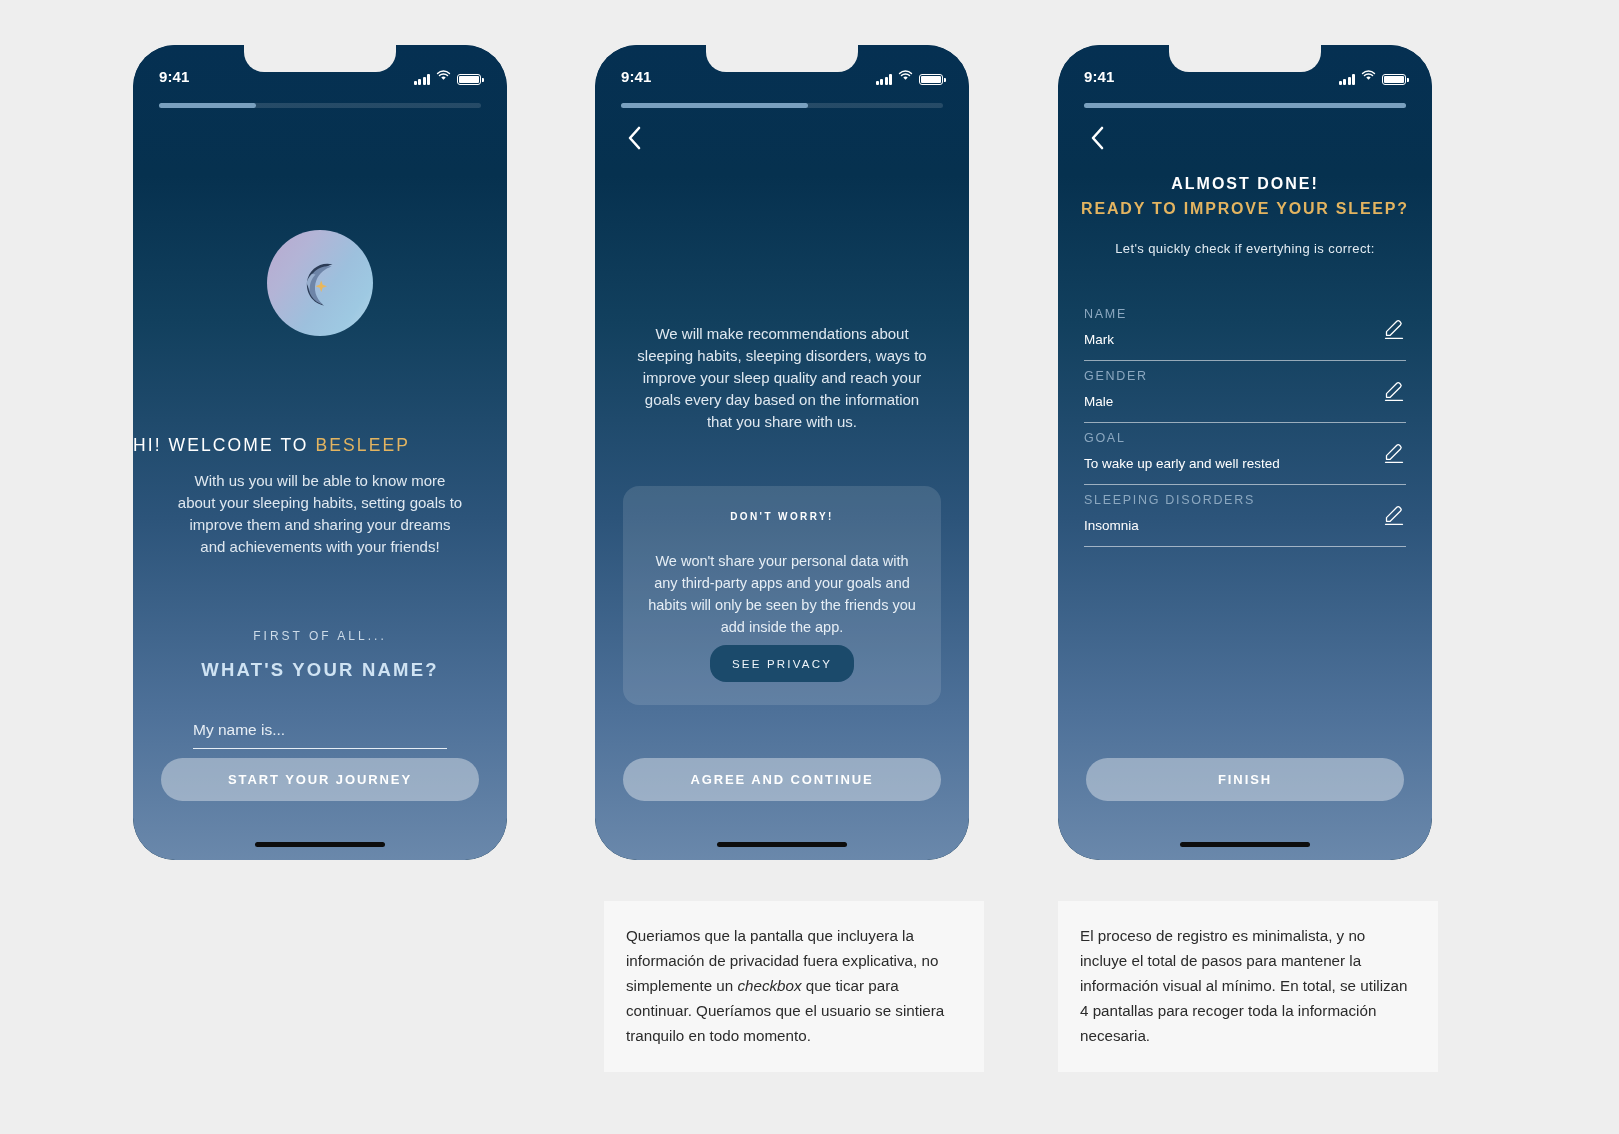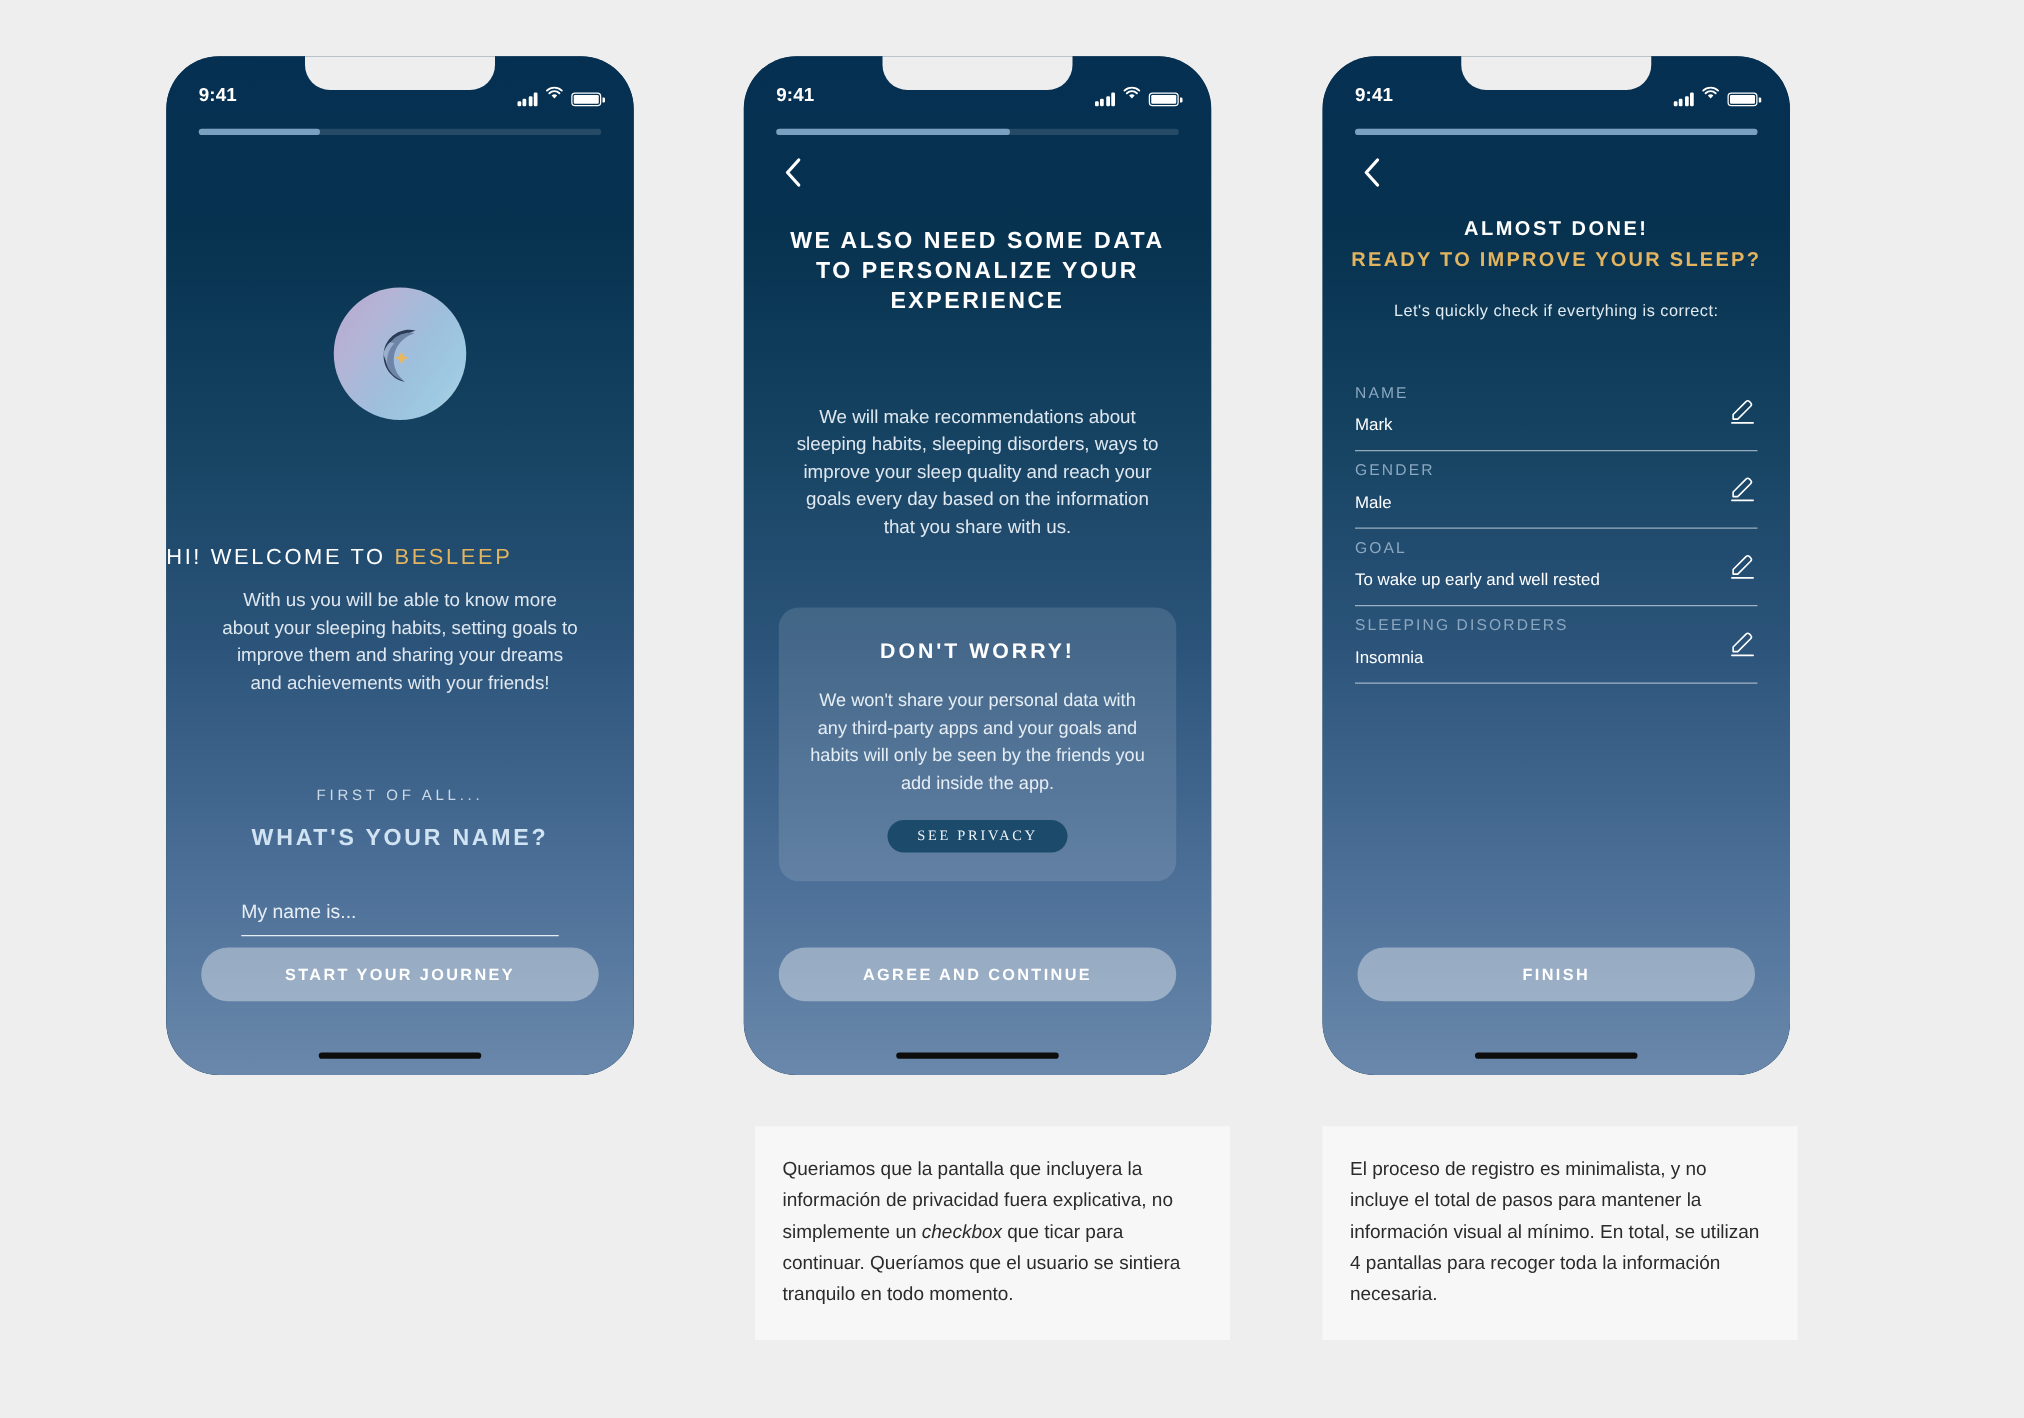--- a/index.html
+++ b/index.html
@@ -226,47 +226,47 @@
     top: 441px; left: 28px; right: 28px;
     height: 219px;
     border-radius: 16px;
     background: rgba(255,255,255,0.12);
   }
   .worry-title {
     position: absolute;
     top: 25px; left: 0; right: 0;
     text-align: center;
     color: #ffffff;
-    font-size: 17px;
+    font-size: 10px;
     font-weight: bold;
     letter-spacing: 2.4px;
   }
   .worry-copy {
     position: absolute;
     top: 64px; left: 22px; right: 22px;
     text-align: center;
     color: #e6eef5;
     font-size: 14.5px;
     line-height: 22px;
     font-weight: 300;
   }
   .btn-privacy {
     position: absolute;
     bottom: 23px; left: 50%;
     transform: translateX(-50%);
-    width: 144px; height: 26px;
+    width: 144px; height: 37px;
     border-radius: 16px;
     background: #1b4a6b;
     display: flex; align-items: center; justify-content: center;
     color: #eef4f9;
     font-size: 11.5px;
     letter-spacing: 2.2px;
     cursor: pointer;
     border: none;
-    font-family: Liberation Serif, serif;
+    font-family: Liberation Sans, sans-serif;
     margin-top: 32px;
   }
 
   
   .s3-head1 {
     position: absolute;
     top: 130px; left: 0; right: 0;
     text-align: center;
     color: #ffffff;
     font-size: 16px;
@@ -430,21 +430,20 @@
         <div class="progress-fill" style="width:58%;"></div>
       </div>
 
       <div class="back-btn">
         <svg width="15" height="24" viewBox="0 0 15 24">
             <path d="M12 2 3 12l9 10" stroke="#fff" stroke-width="2.6" fill="none" stroke-linecap="round" stroke-linejoin="round"></path>
           </svg>
       </div>
 
       <div class="content">
-        <div class="s2-title">WE ALSO NEED SOME DATA TO PERSONALIZE YOUR EXPERIENCE</div>
         <div class="body-copy s2-copy">We will make recommendations about sleeping habits, sleeping disorders, ways to improve your sleep quality and reach your goals every day based on the information that you share with us.</div>
 
         <div class="worry-card">
           <div class="worry-title">DON'T WORRY!</div>
           <div class="worry-copy">We won't share your personal data with any third-party apps and your goals and habits will only be seen by the friends you add inside the app.</div>
           <button class="btn-privacy">SEE PRIVACY</button>
         </div>
 
         <button class="btn-primary">AGREE AND CONTINUE</button>
       </div>

